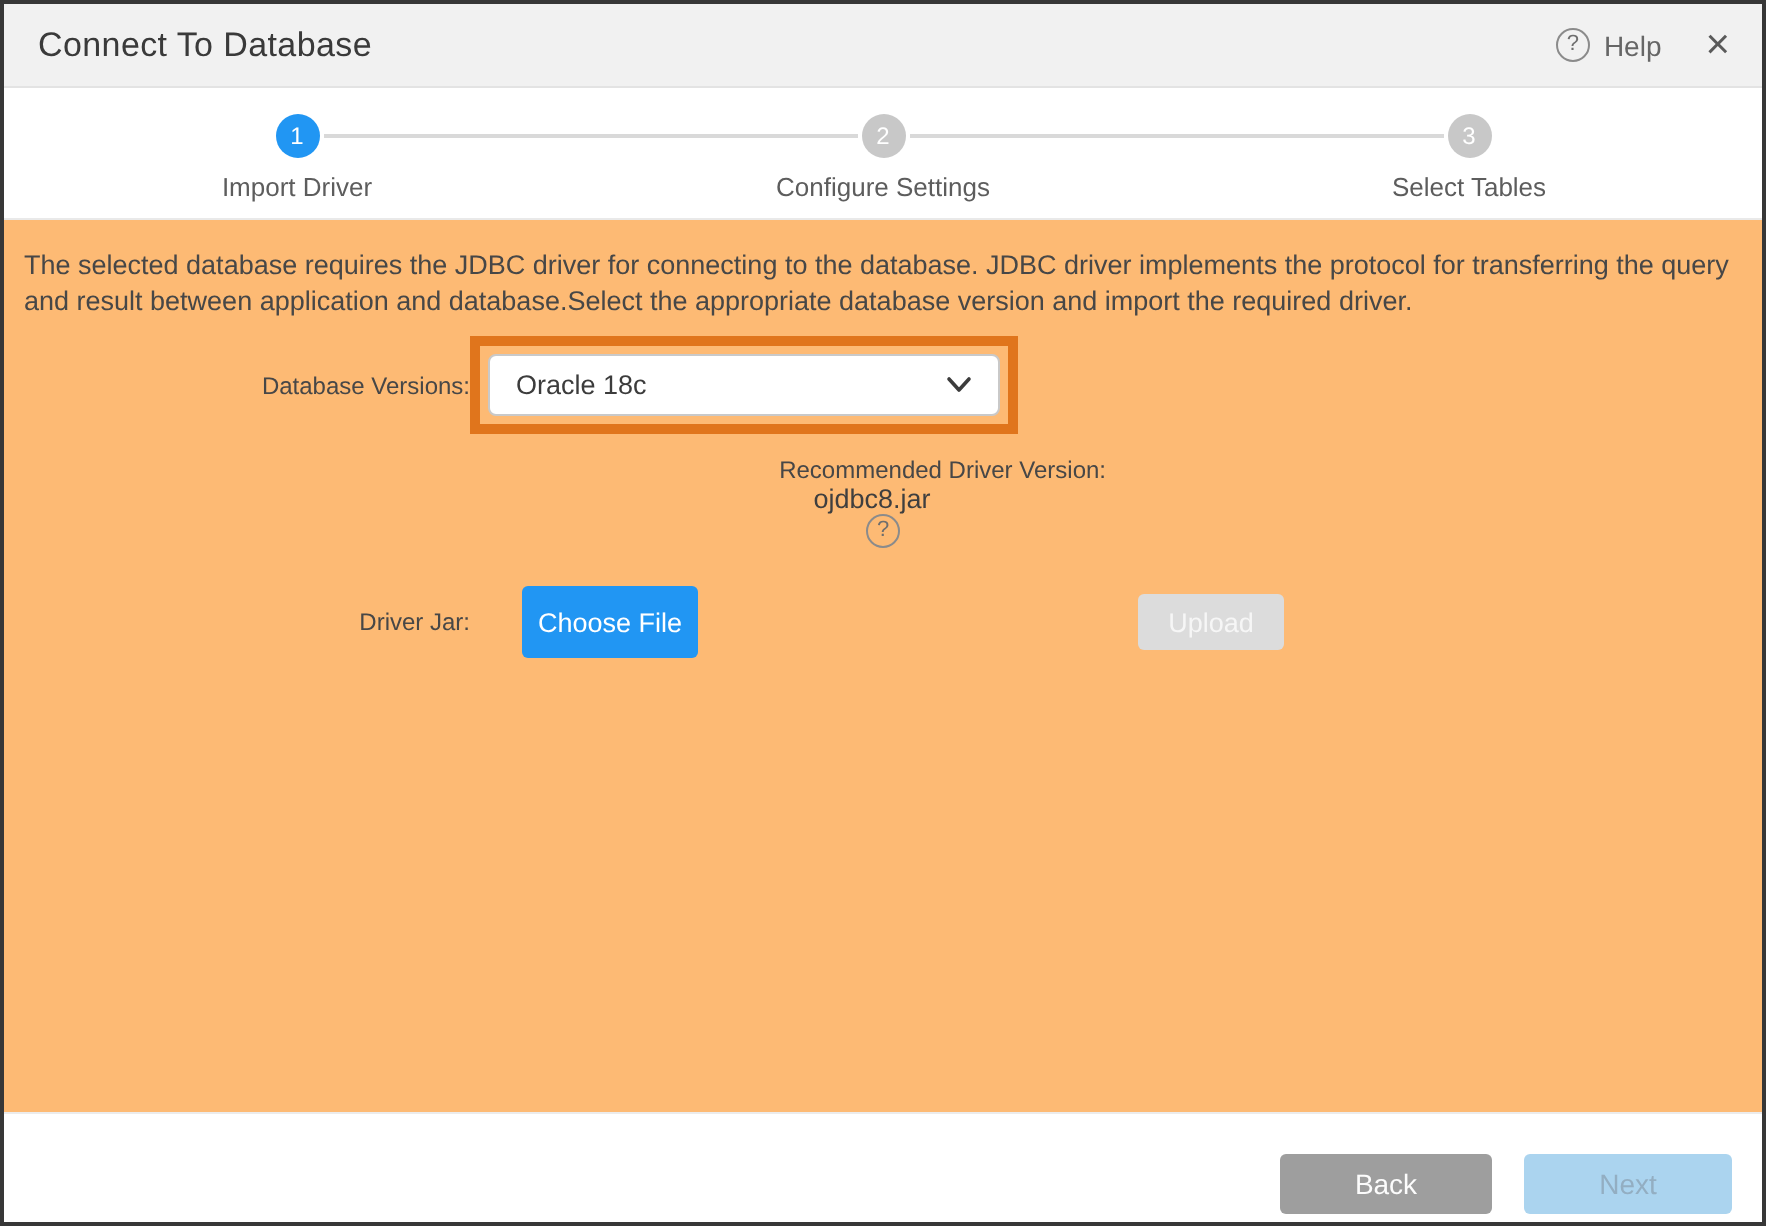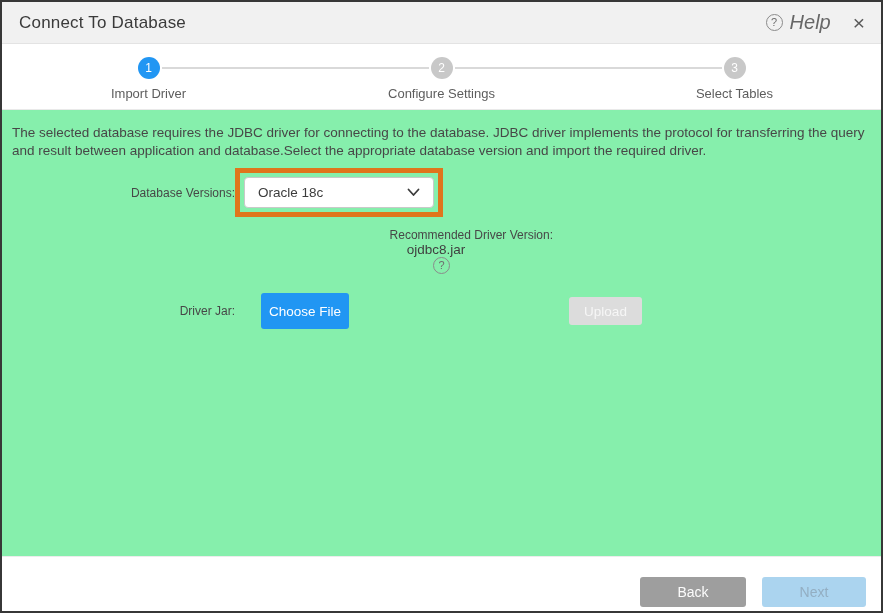--- a/index.html
+++ b/index.html
@@ -5,40 +5,40 @@
   * { box-sizing: border-box; margin: 0; padding: 0; }
   html, body { background: #fff; }
   body {
     font-family: "Liberation Sans", "DejaVu Sans", sans-serif;
     width: 883px; height: 613px;
   }
   .dialog {
     position: relative;
     width: 883px; height: 613px;
     border: 2px solid #373737;
-    background: #86efac;
+    background: #fdba74;
     overflow: hidden;
   }
   
   .titlebar {
     height: 42px;
     background: #f1f1f1;
     border-bottom: 1px solid #e3e3e3;
     display: flex; align-items: center;
     padding: 0 16px 0 17px;
   }
   .title { font-size: 17px; color: #3a3a3a; letter-spacing: 0.2px; }
   .titlebar-right { margin-left: auto; display: flex; align-items: center; gap: 8px; }
   .help-btn { display: flex; align-items: center; gap: 7px; cursor: pointer; background: none; border: none; font-family: inherit; }
   .qcircle {
     width: 17px; height: 17px; border: 1.5px solid #8b8b8b; border-radius: 50%;
     display: inline-flex; align-items: center; justify-content: center;
     font-size: 11px; color: #6e6e6e; line-height: 1;
   }
-  .help-text { font-size: 20px; color: #666; font-style: italic; }
+  .help-text { font-size: 14px; color: #666; }
   .close-btn {
     background: none; border: none; font-size: 21px; color: #5a5a5a;
     margin-left: 14px; cursor: pointer; line-height: 1; font-family: inherit;
   }
   
   .stepper {
     height: 66px;
     background: #fff;
     border-bottom: 1px solid #e9e9e9;
     display: flex;
@@ -71,21 +71,21 @@
     font-size: 13.5px; color: #474747; line-height: 18px;
     margin-bottom: 8px;
   }
   .form-row { display: flex; align-items: center; }
   .form-label { width: 223px; font-size: 12px; color: #474747; flex: none; text-align: right; }
   .orange-box {
     border: 5px solid var(--highlight-orange, #E0751C);
     padding: 4px;
   }
   .select-box {
-    width: 190px; height: 31px;
+    width: 256px; height: 31px;
     border: 1px solid #c9c9c9; border-radius: 4px;
     background: #fff;
     display: flex; align-items: center; justify-content: space-between;
     padding: 0 13px; cursor: pointer;
   }
   .select-value { font-size: 13.5px; color: #3c3c3c; }
   .row-recommended { margin-top: 11px; flex-direction: column; }
   .value-text { font-size: 13.5px; color: #3f3f3f; margin-right: 11px; }
   .row-driver { margin-top: 19px; gap: 26px; }
   .btn { font-family: inherit; border: none; border-radius: 3px; cursor: pointer; }

